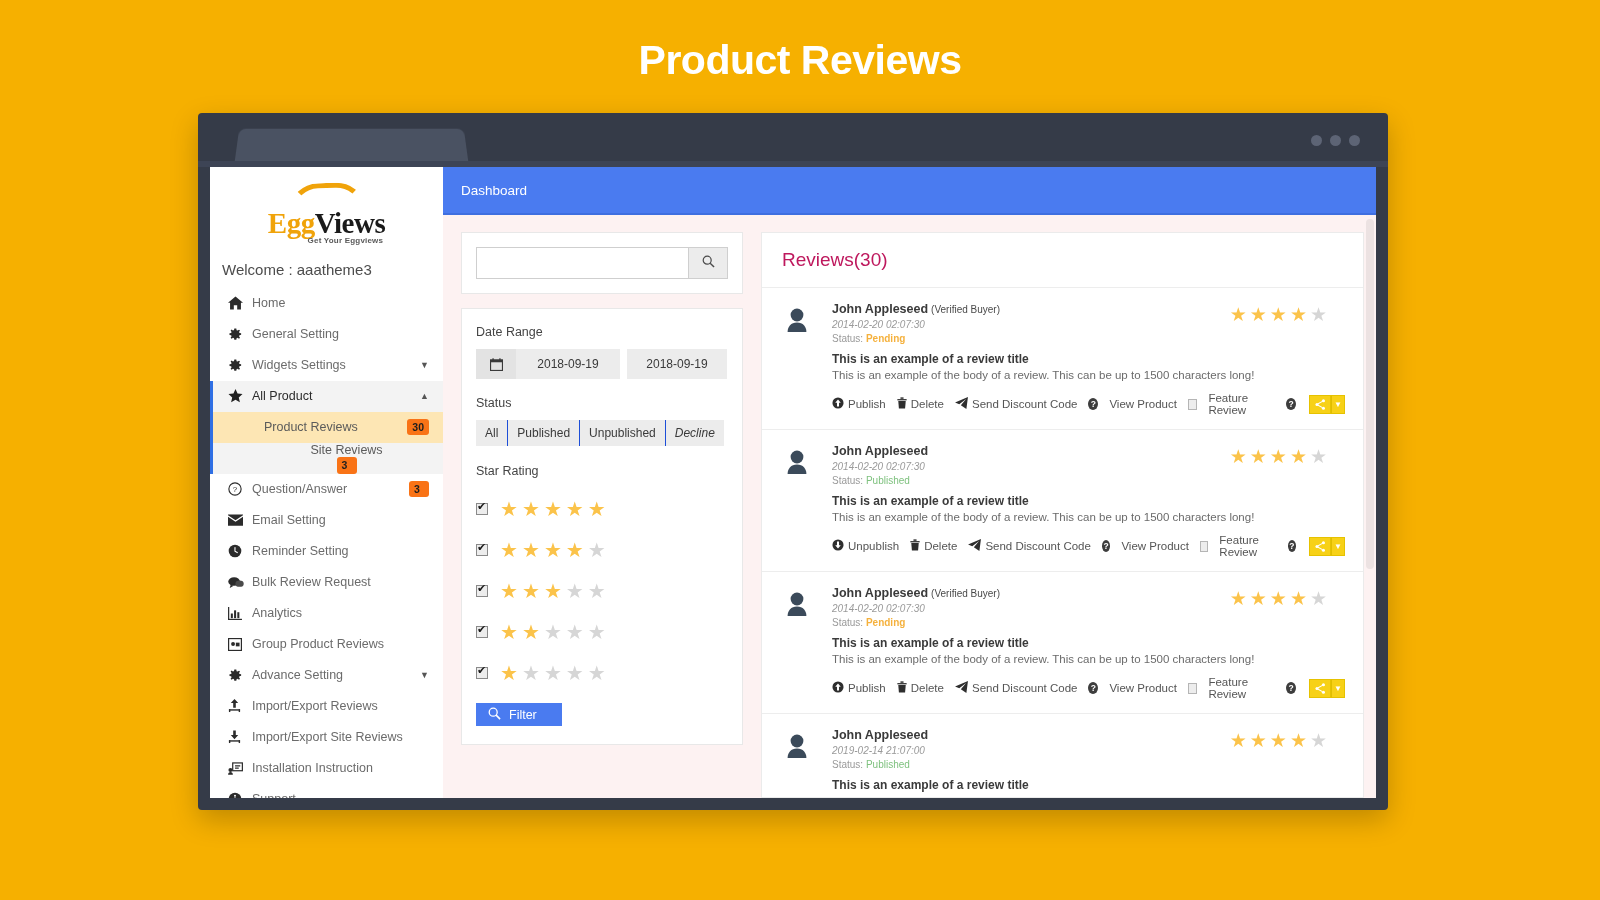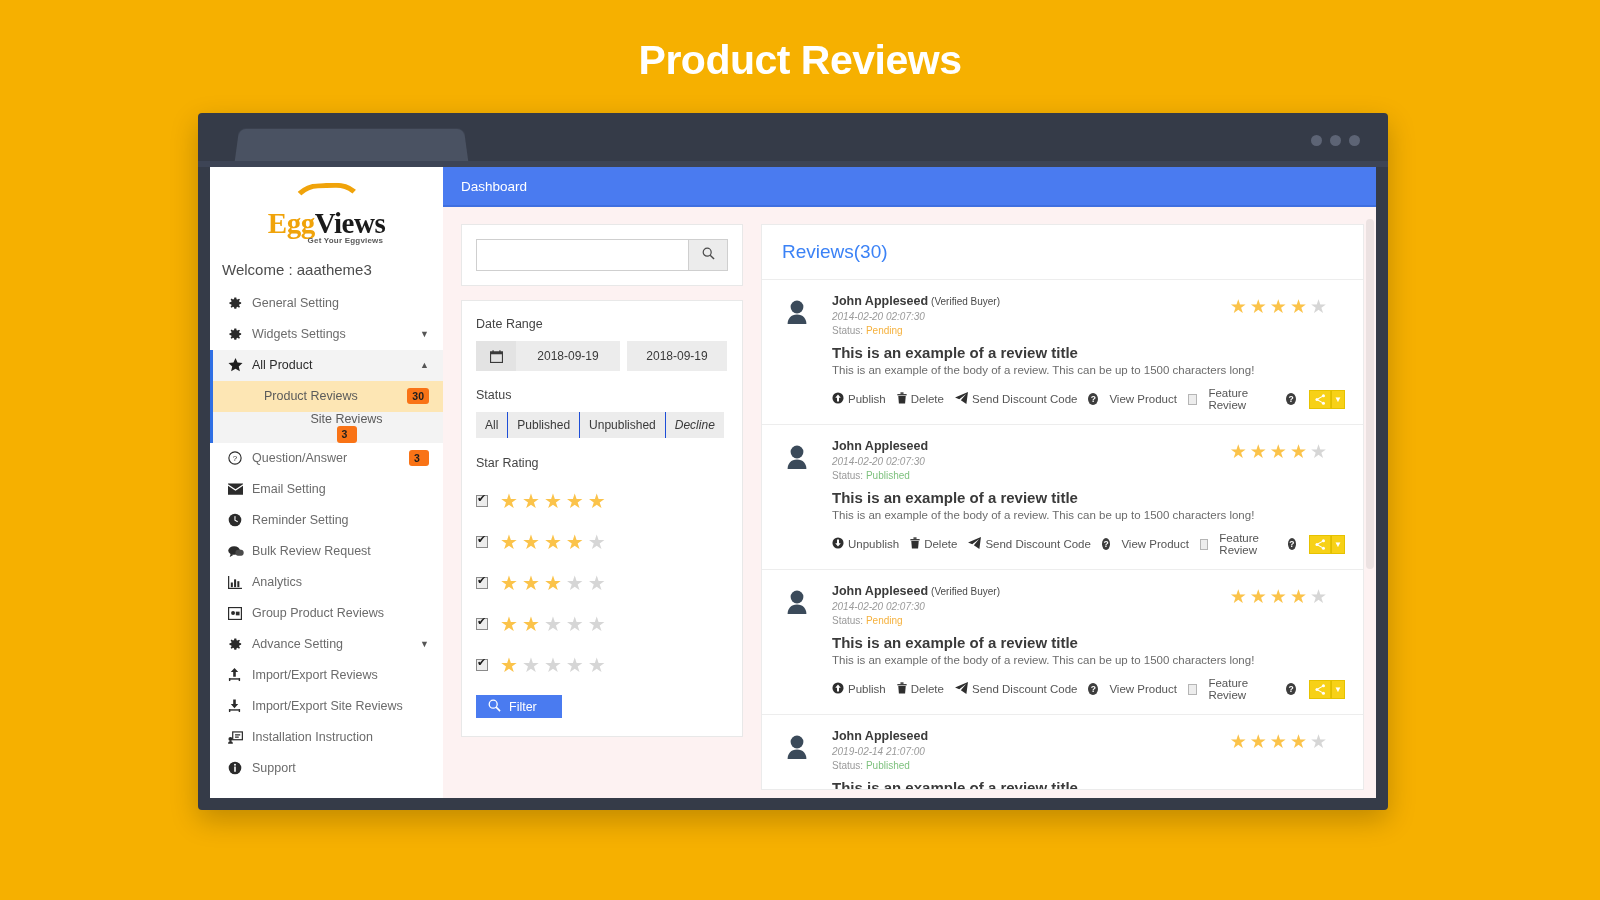--- a/index.html
+++ b/index.html
@@ -100,21 +100,21 @@
     background: #f97316; color: #1e1e1e;
     font-size: 10.5px; font-weight: bold;
     border-radius: 3px; padding: 2px 5px; min-width: 20px;
     line-height: 1.15;
   }
   .caret { font-size: 9px; color: #555; margin-left: 6px; }
 
   
   .main { flex: 1 1 auto; height: 100%; position: relative; overflow: hidden; }
   .topbar {
-    height: 40px; background: #4a7bf0;
+    height: 48px; background: #4a7bf0;
     display: flex; align-items: center;
     padding-left: 18px;
     color: #fff; font-size: 13.5px;
     border-bottom: 2px solid #3f6fe0;
   }
   .content {
     display: flex; gap: 18px;
     padding: 17px 12px 0 18px;
     height: calc(100% - 48px);
   }
@@ -168,36 +168,36 @@
   .filter-btn {
     margin-top: 10px; background: #4a7bf0; color: #fff;
     width: 86px; height: 23px; display: flex; align-items: center;
     gap: 8px; padding-left: 12px; cursor: pointer;
     font-size: 12.5px;
   }
 
   
   .reviews-col { flex: 1 1 auto; background: #fff; border: 1px solid #ebebeb; overflow: hidden; position: relative; }
   .reviews-head {
-    padding: 16px 20px; font-size: 19px; color: #3b82f6;
+    padding: 16px 20px; font-size: 19px; color: #be185d;
     border-bottom: 1px solid #ededed;
   }
   .review {
     display: flex; padding: 14px 18px 13px 18px;
     border-bottom: 1px solid #ededed; position: relative;
   }
   .avatar { flex: 0 0 52px; padding-top: 3px; }
   .rv-body { flex: 1 1 auto; min-width: 0; }
   .rv-name { font-size: 12.5px; color: #3a3a3a; font-weight: bold; }
   .rv-verified { font-size: 10px; color: #4a4a4a; font-weight: normal; margin-left: 3px; }
   .rv-date { font-size: 10px; color: #9a9a9a; font-style: italic; margin-top: 3px; }
   .rv-status { font-size: 10px; color: #9a9a9a; margin-top: 3px; }
-  .rv-status .st-pending { color: #f5b13d; }
+  .rv-status .st-pending { color: #f5b13d; font-weight: bold; }
   .rv-status .st-published { color: #7ec17e; }
-  .rv-title { font-size: 15px; color: #3a3a3a; font-weight: bold; margin-top: 8px; }
+  .rv-title { font-size: 12px; color: #3a3a3a; font-weight: bold; margin-top: 8px; }
   .rv-text { font-size: 11.5px; color: #6b6b6b; margin-top: 3px; }
   .rv-stars { position: absolute; right: 36px; top: 17px; display: flex; gap: 3px; }
   .rv-stars span { font-size: 19px; line-height: 1; color: #d6d6d6; }
   .rv-stars span.on { color: #fbc34a; }
 
   .rv-actions { display: flex; align-items: center; gap: 11px; margin-top: 11px; font-size: 11.5px; color: #555; flex-wrap: nowrap; }
   .act { display: inline-flex; align-items: center; gap: 4px; cursor: pointer; white-space: nowrap; }
   .act .gl { font-size: 12px; color: #2e2e2e; }
   .help-ico {
     display: inline-block; width: 12px; height: 12px; border-radius: 50%;
@@ -249,20 +249,28 @@
           <div class="logo-text">
             <span class="egg">Egg</span><span class="views">Views</span>
           </div>
           <div class="logo-sub">Get Your Eggviews</div>
         </div>
       </div>
       <div class="welcome">Welcome : aaatheme3</div>
 
       <div class="nav">
 
+        <div class="nav-item">
+          <span class="ico">
+            <svg width="15" height="14" viewBox="0 0 16 14">
+                <path fill="#2b2b2b" d="M8 0L0 6.6h2.2V14h4V9.5h3.6V14h4V6.6H16z"></path>
+              </svg>
+          </span>
+          <span class="lbl">Home</span>
+        </div>
 
         <div class="nav-item">
           <span class="ico">
             <svg width="14" height="14" viewBox="0 0 16 16">
                 <path fill="#2b2b2b" d="M8 5.2a2.8 2.8 0 100 5.6 2.8 2.8 0 000-5.6zm7 3.6V7.2l-1.9-.3-.5-1.2 1.1-1.6-1.1-1.1-1.6 1.1-1.2-.5L9.5 1.6H7.2l-.3 1.9-1.2.5-1.6-1.1-1.1 1.1 1.1 1.6-.5 1.2-1.9.3v2.1l1.9.3.5 1.2-1.1 1.6 1.1 1.1 1.6-1.1 1.2.5.3 1.9h2.3l.3-1.9 1.2-.5 1.6 1.1 1.1-1.1-1.1-1.6.5-1.2z"></path>
               </svg>
           </span>
           <span class="lbl">General Setting</span>
         </div>
 

